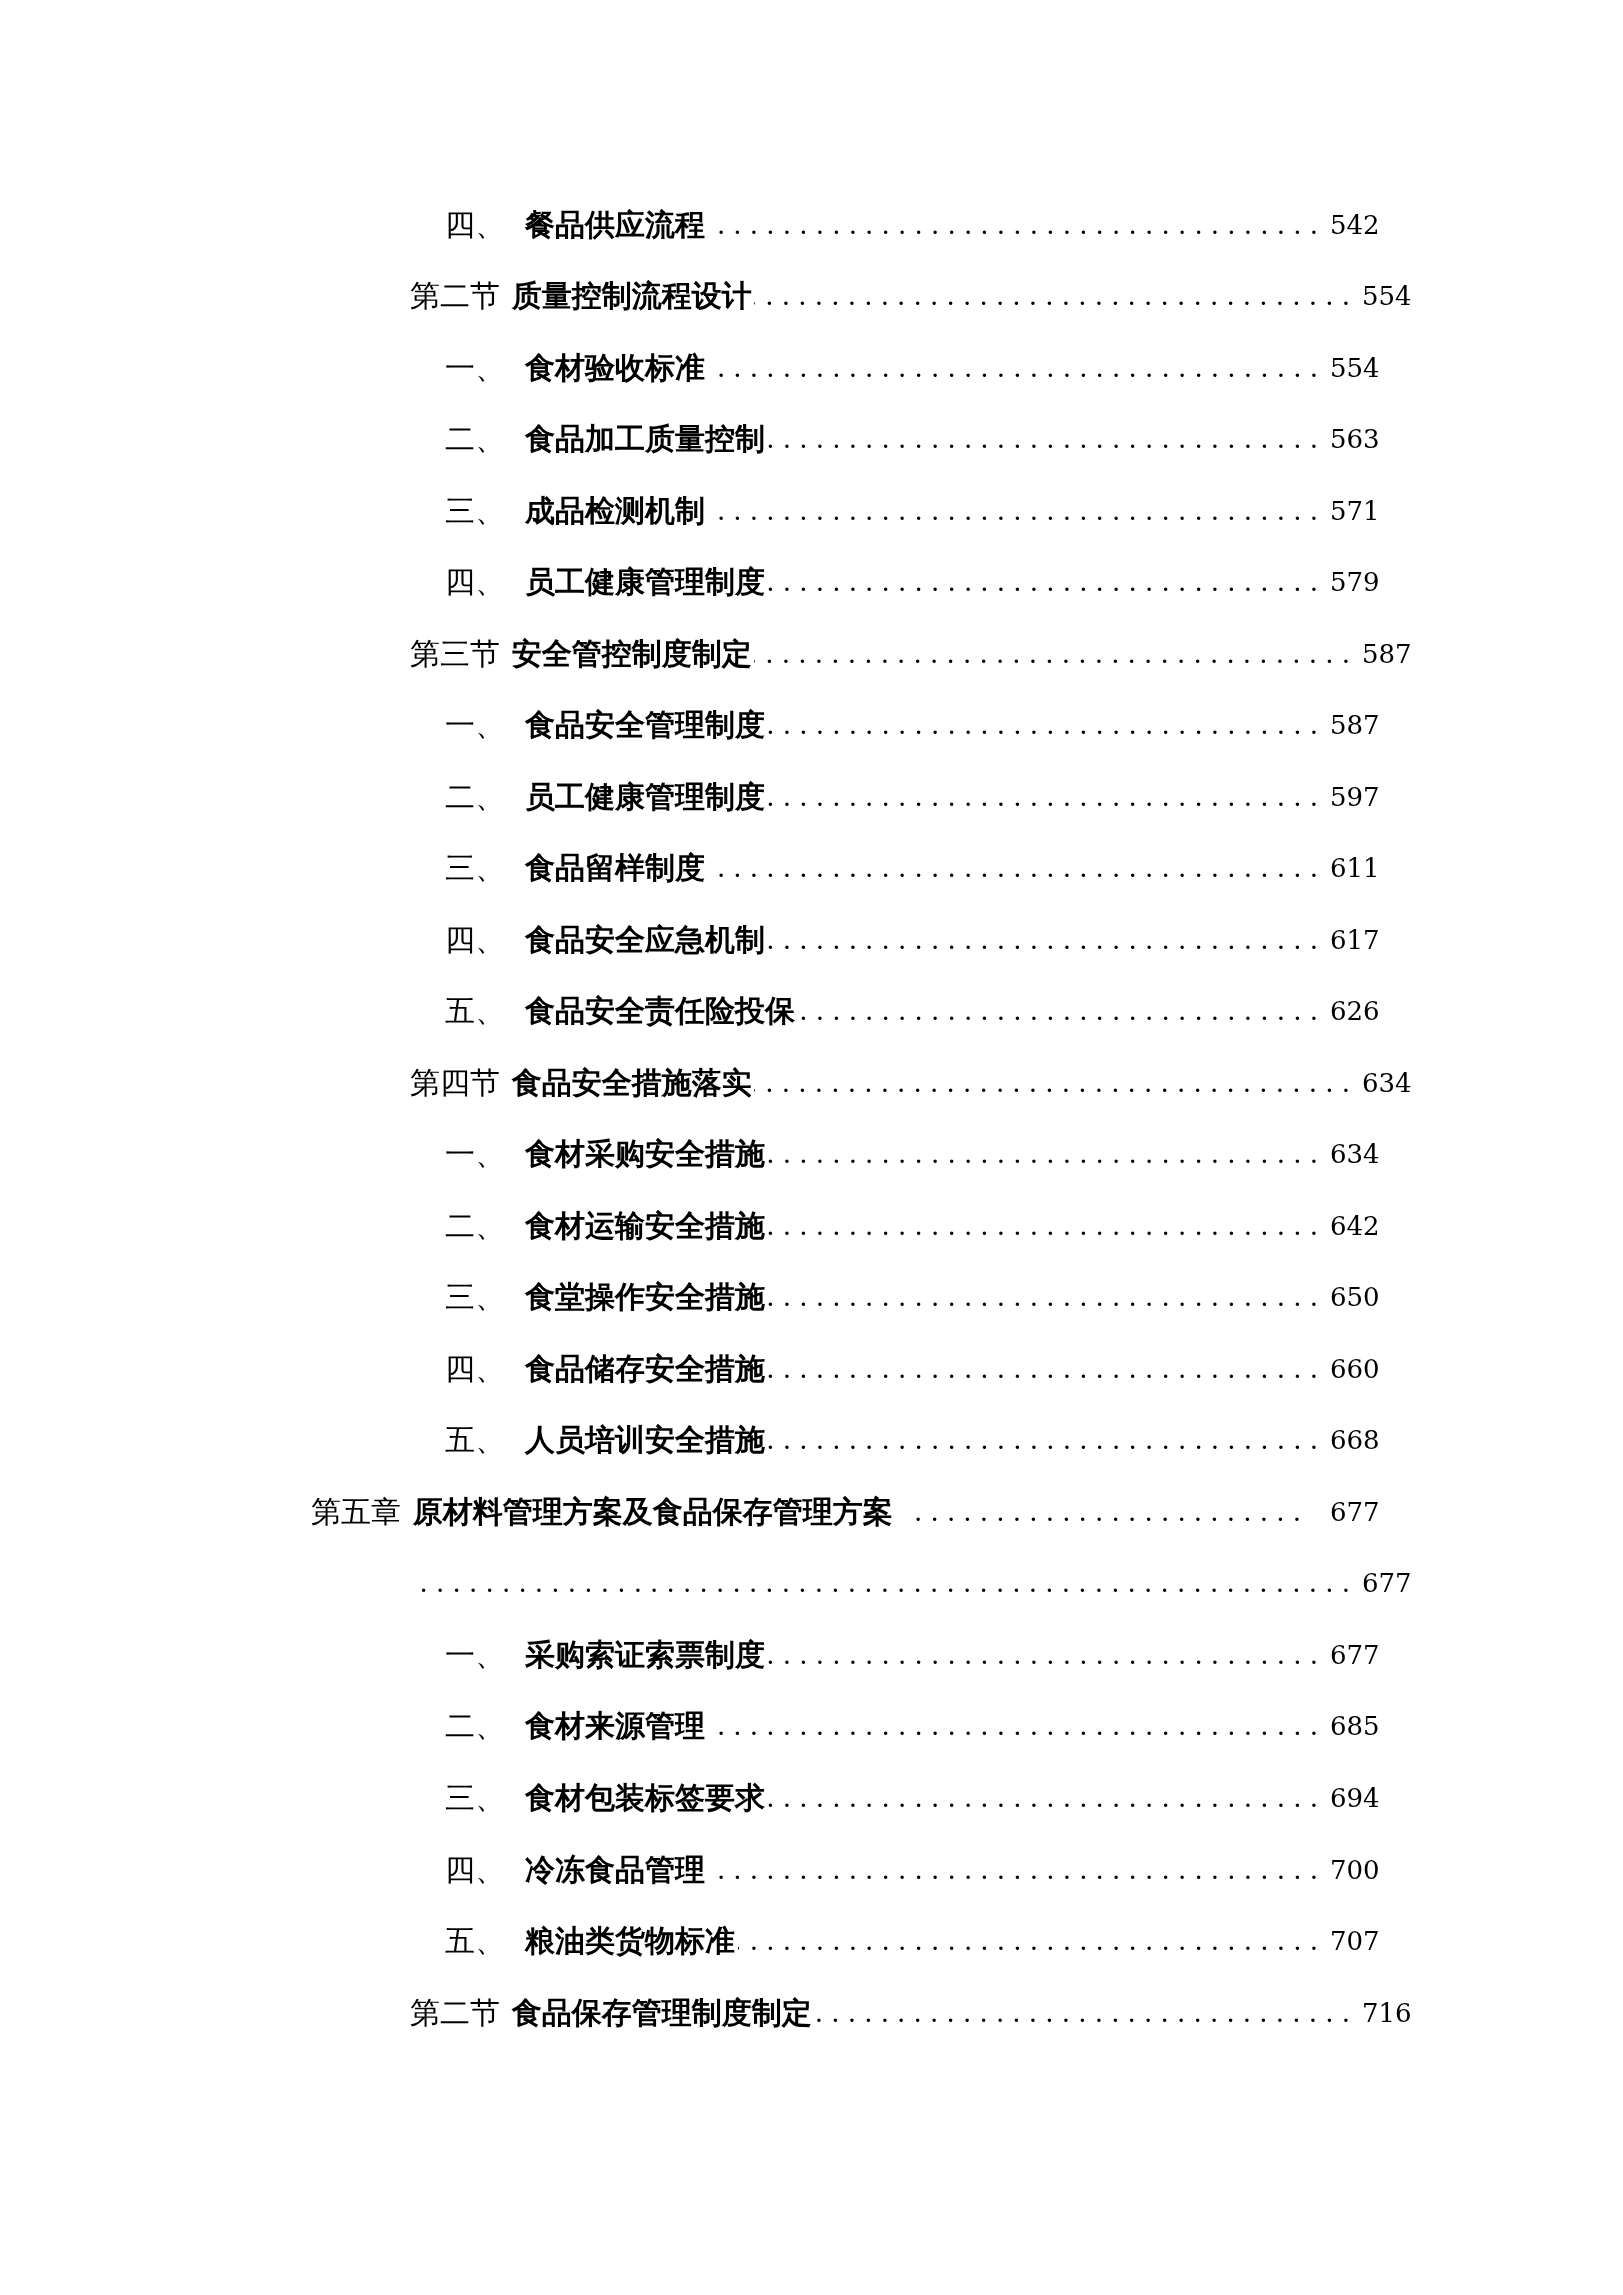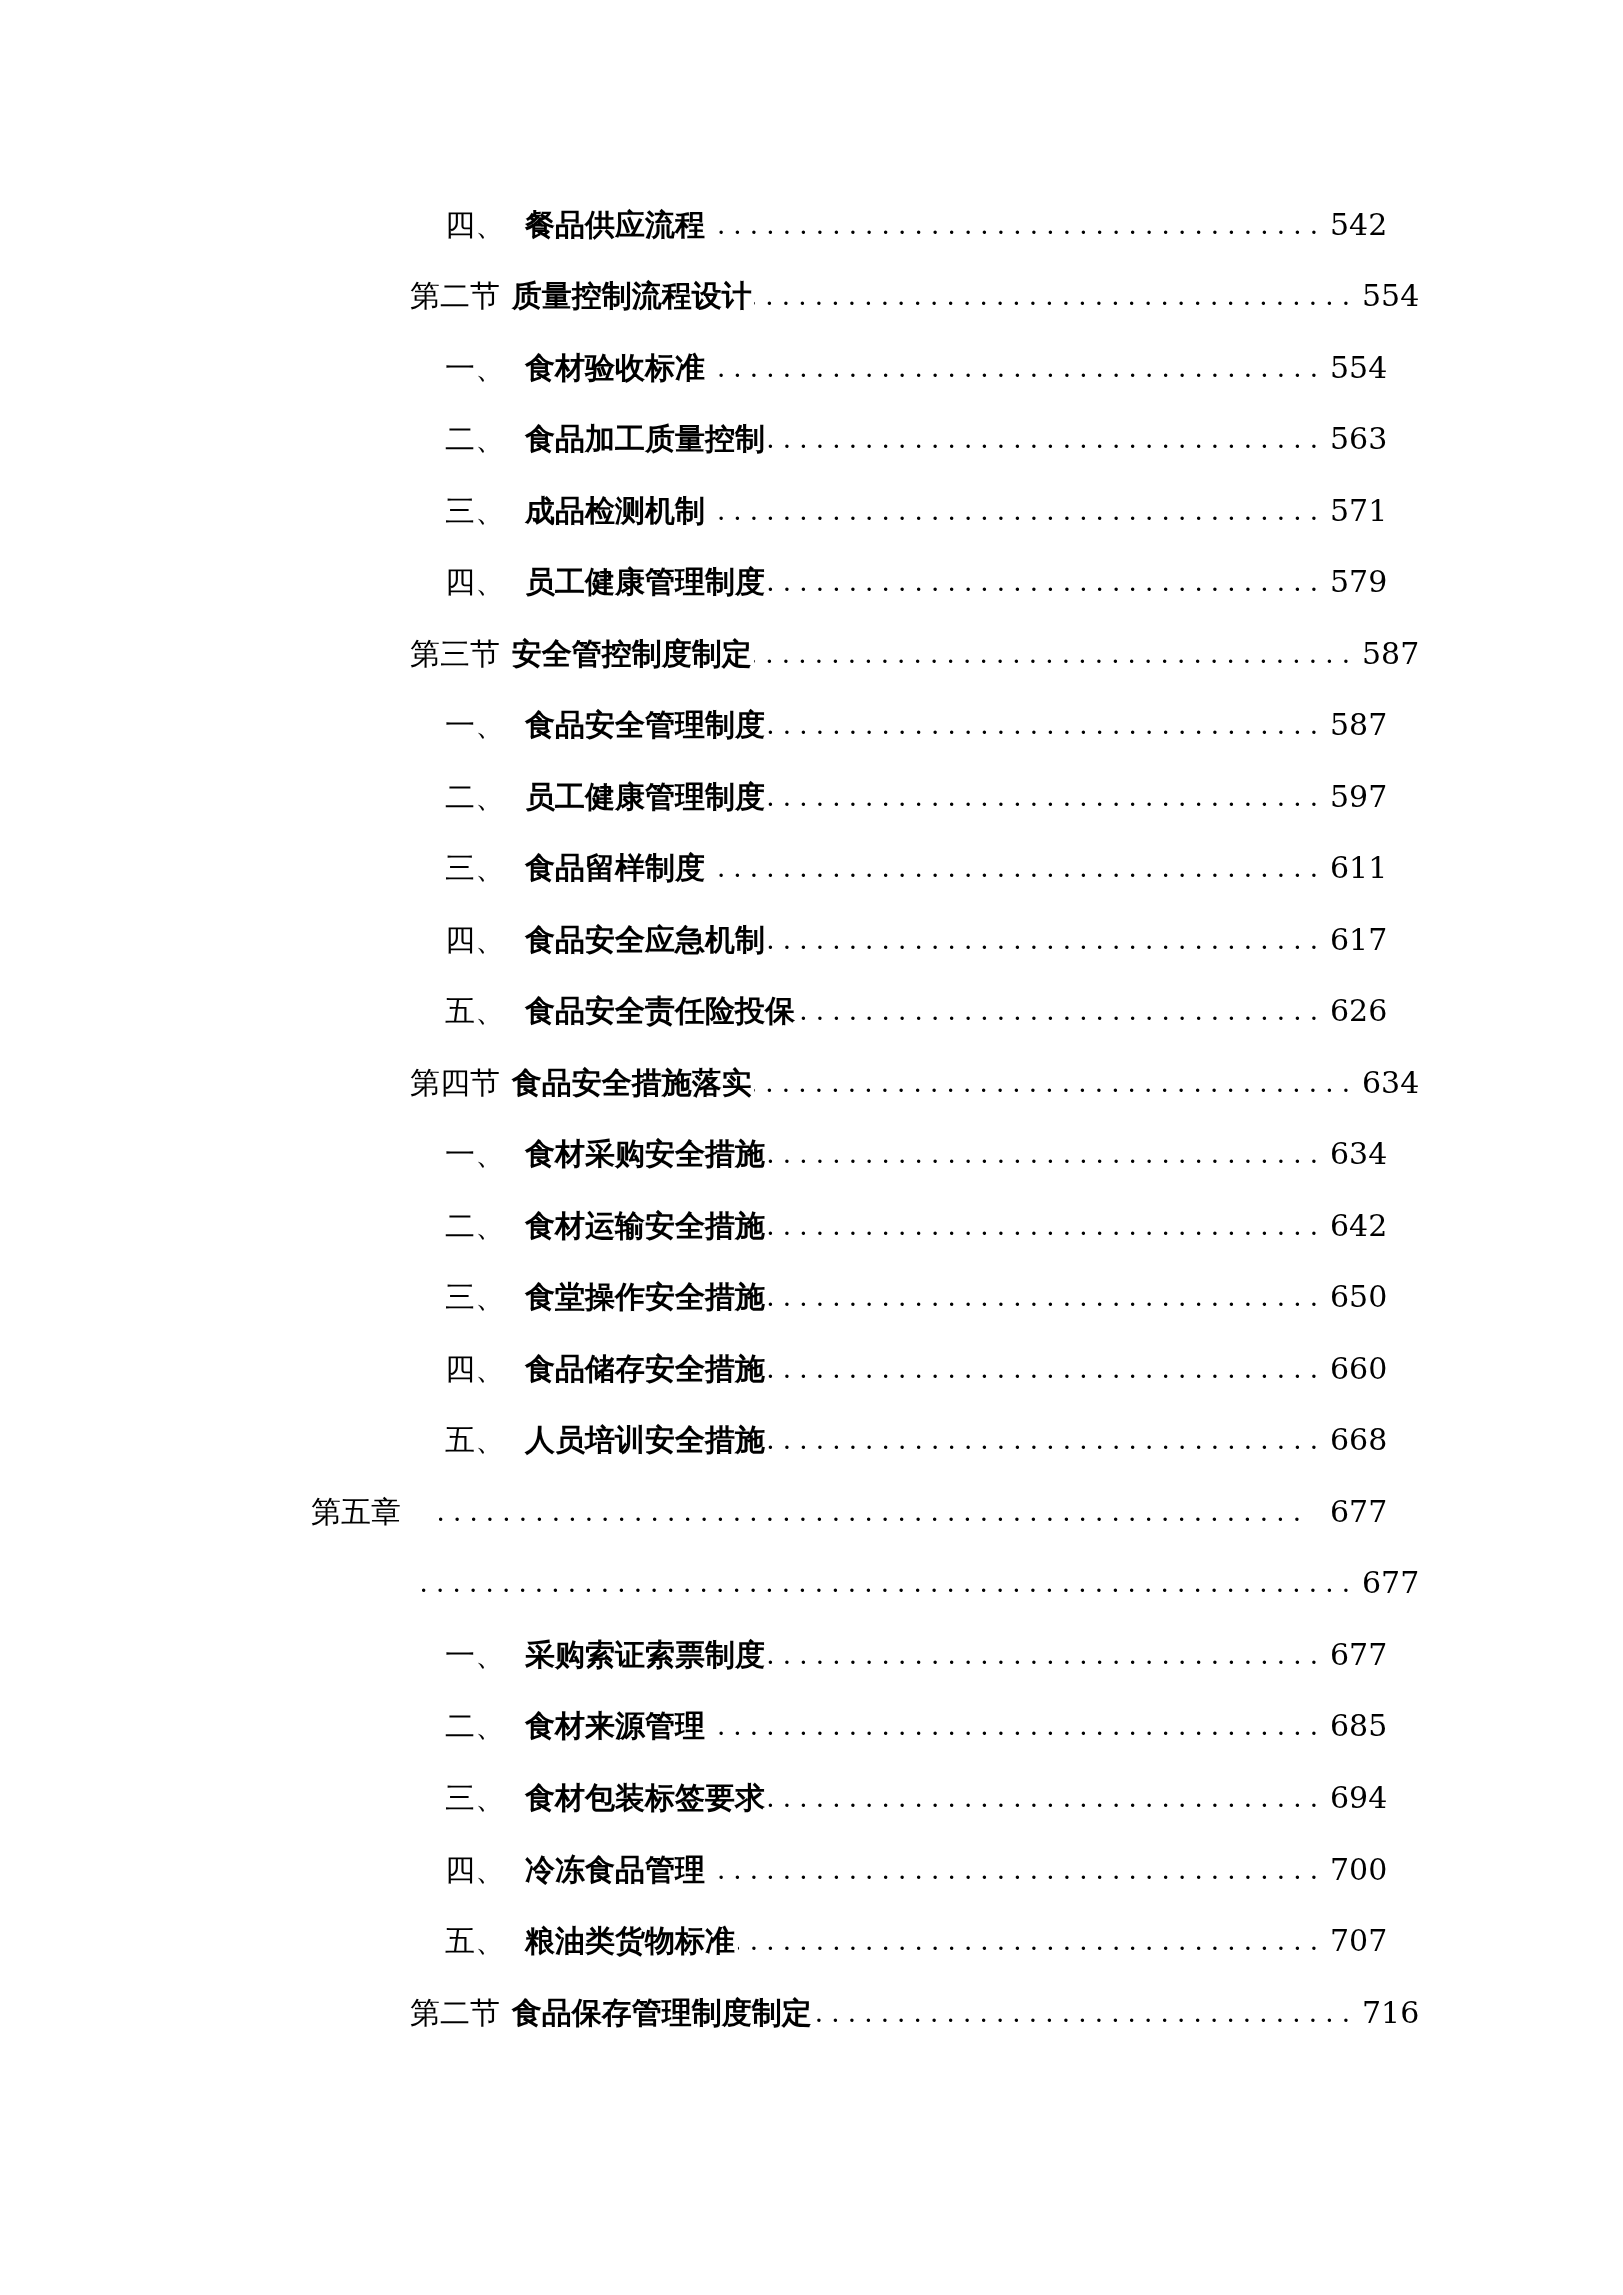--- a/index.html
+++ b/index.html
@@ -7,21 +7,21 @@
          font-family: "DejaVu Serif", "Liberation Serif", serif; color: #000; }
   .toc { position: absolute; left: 0; top: 0; width: 1623px; }
   .toc-row { position: absolute; height: 46px; display: flex; align-items: flex-end;
              font-size: 30px; line-height: 46px; }
   .toc-row .label { white-space: nowrap; display: flex; align-items: flex-end; }
   .toc-row .num-prefix { display: inline-block; }
   .toc-row .title { white-space: nowrap; font-weight: bold; }
   .toc-row .leader { flex: 1 1 auto; overflow: hidden; white-space: nowrap;
                      letter-spacing: 8.2px; margin: 0 3.9px 0 2.6px; font-size: 26px;
                      text-align: right; direction: rtl; }
-  .toc-row .page { white-space: nowrap; font-size: 30px; min-width: 46px; text-align: right; }
+  .toc-row .page { white-space: nowrap; font-size: 26px; min-width: 46px; text-align: right; }
   .lvl-chapter { left: 311px; width: 1065px; }
   .lvl-section { left: 378px; width: 998px; margin-left: 32px; }
   .lvl-item    { left: 445px; width: 931px; }
   .lvl-item .num-prefix { width: 80px; }
   .lvl-section .num-prefix, .lvl-chapter .num-prefix { margin-right: 11.8px; }
 </style>
 </head>
 <body>
 
 <div class="toc" id="toc">
@@ -165,20 +165,21 @@
     <span class="label">
       <span class="num-prefix">五、</span>
       <span class="title">人员培训安全措施</span>
     </span>
     <span class="leader">........................................................................................................................</span>
     <span class="page">668</span>
   </div>
     <div class="toc-row lvl-chapter" style="top: 1489px; gap: 17px;">
     <span class="label">
       <span class="num-prefix">第五章</span>
+      <span class="title">原材料管理方案及食品保存管理方案</span>
     </span>
     <span class="leader">........................................................................................................................</span>
     <span class="page">677</span>
   </div>
     <div class="toc-row lvl-section" style="top: 1560px;">
     <span class="leader">........................................................................................................................</span>
     <span class="page">677</span>
   </div>
     <div class="toc-row lvl-item" style="top: 1632px;">
     <span class="label">

